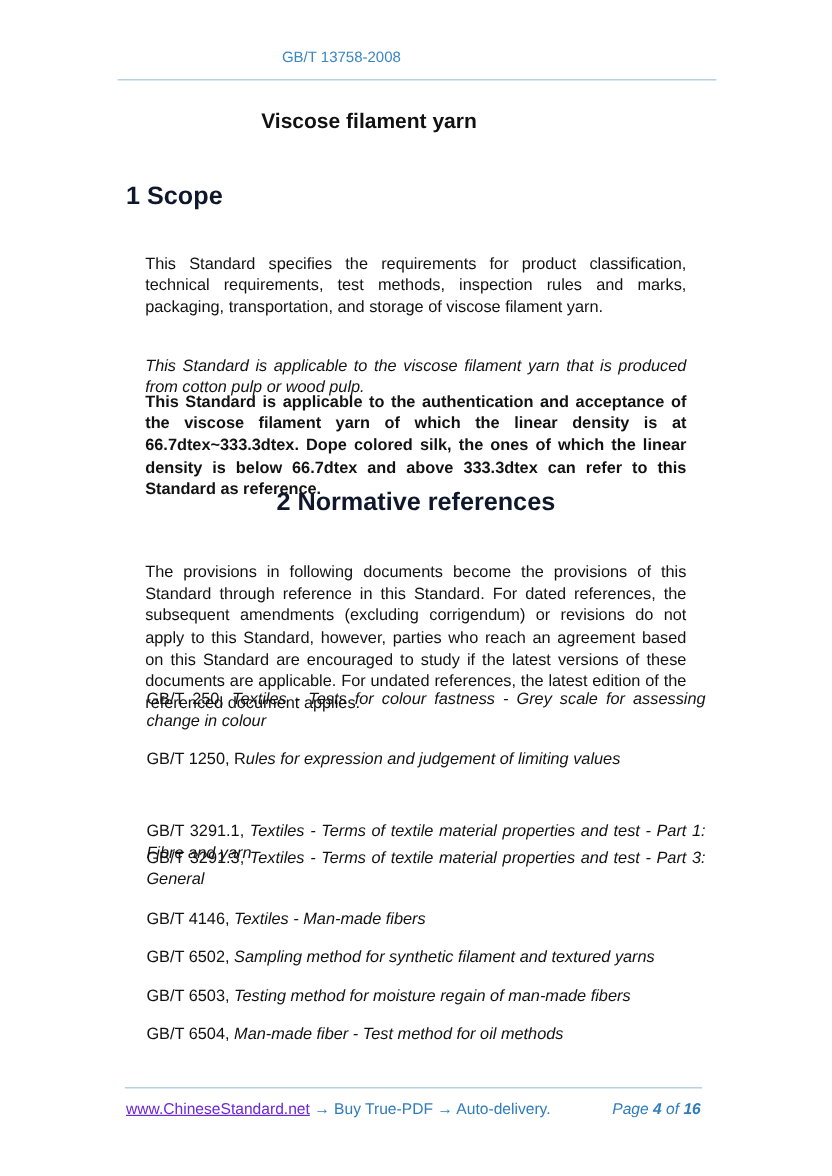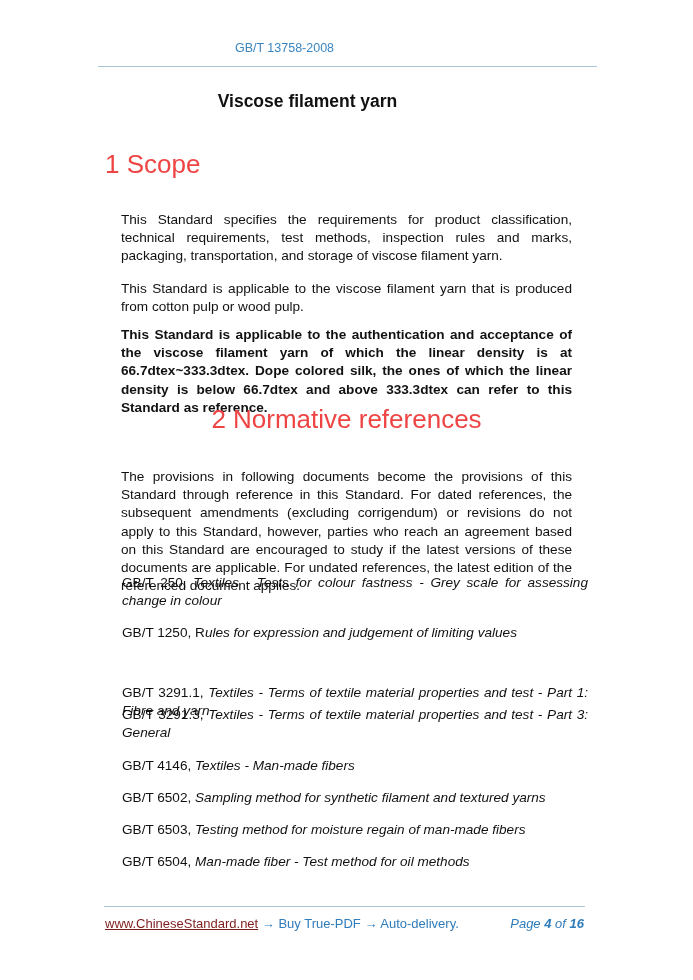--- a/index.html
+++ b/index.html
@@ -14,59 +14,59 @@
   .header-rule {
     position: absolute; top: 66px; left: 98px; width: 499px; height: 0;
     border-top: 1px solid #a9c6d6;
   }
   .doc-title {
     position: absolute; top: 90px; left: 0; width: 615px; text-align: center;
     font-size: 17.5px; font-weight: bold; line-height: 22px; color: #111;
   }
   .content { position: absolute; left: 105px; width: 483px; }
   h2.section {
-    margin: 0; font-size: 26px; font-weight: normal; line-height: 24px; color: #ef4444;
+    margin: 0; font-size: 21px; font-weight: bold; line-height: 24px; color: #0f172a;
   }
   p.body {
     margin: 16px; font-size: 13.6px; line-height: 18.2px; text-align: justify;
     text-align-last: left;
   }
   .ref {
     position: absolute; left: 122px; width: 466px;
     font-size: 13.6px; line-height: 18.2px; text-align: justify; text-align-last: left;
   }
   .ref i { font-style: italic; }
   .footer-rule {
     position: absolute; top: 906px; left: 104px; width: 481px; height: 0;
     border-top: 1px solid #a9c6d6;
   }
   .footer {
     position: absolute; top: 915px; left: 105px; width: 479px; height: 18px;
     font-size: 13px; line-height: 18px; color: #2f7cbb;
   }
-  .footer .site { color: #7f1d1d; text-decoration: underline; }
+  .footer .site { color: #6d28d9; text-decoration: underline; }
   .footer .left { position: absolute; left: 0; top: 0; white-space: nowrap; }
   .footer .right { position: absolute; right: 0; top: 0; white-space: nowrap; font-style: italic; }
   .footer b { font-weight: bold; }
 </style>
 </head>
 <body>
 
 <div class="header-code">GB/T 13758-2008</div>
 <div class="header-rule"></div>
 
 <div class="doc-title">Viscose filament yarn</div>
 
 <div class="content" style="top:152px;">
   <h2 class="section">1 Scope</h2>
 </div>
 <div class="content" style="top:195px;">
   <p class="body">This Standard specifies the requirements for product classification, technical requirements, test methods, inspection rules and marks, packaging, transportation, and storage of viscose filament yarn.</p>
 </div>
-<div class="content" style="top:264px;">
+<div class="content" style="top:280px;font-style:italic;">
   <p class="body">This Standard is applicable to the viscose filament yarn that is produced from cotton pulp or wood pulp.</p>
 </div>
 <div class="content" style="top:310px;font-weight:bold;">
   <p class="body">This Standard is applicable to the authentication and acceptance of the viscose filament yarn of which the linear density is at 66.7dtex~333.3dtex. Dope colored silk, the ones of which the linear density is below 66.7dtex and above 333.3dtex can refer to this Standard as reference.</p>
 </div>
 
 <div class="content" style="top:407px;text-align:center;">
   <h2 class="section">2 Normative references</h2>
 </div>
 <div class="content" style="top:452px;">

